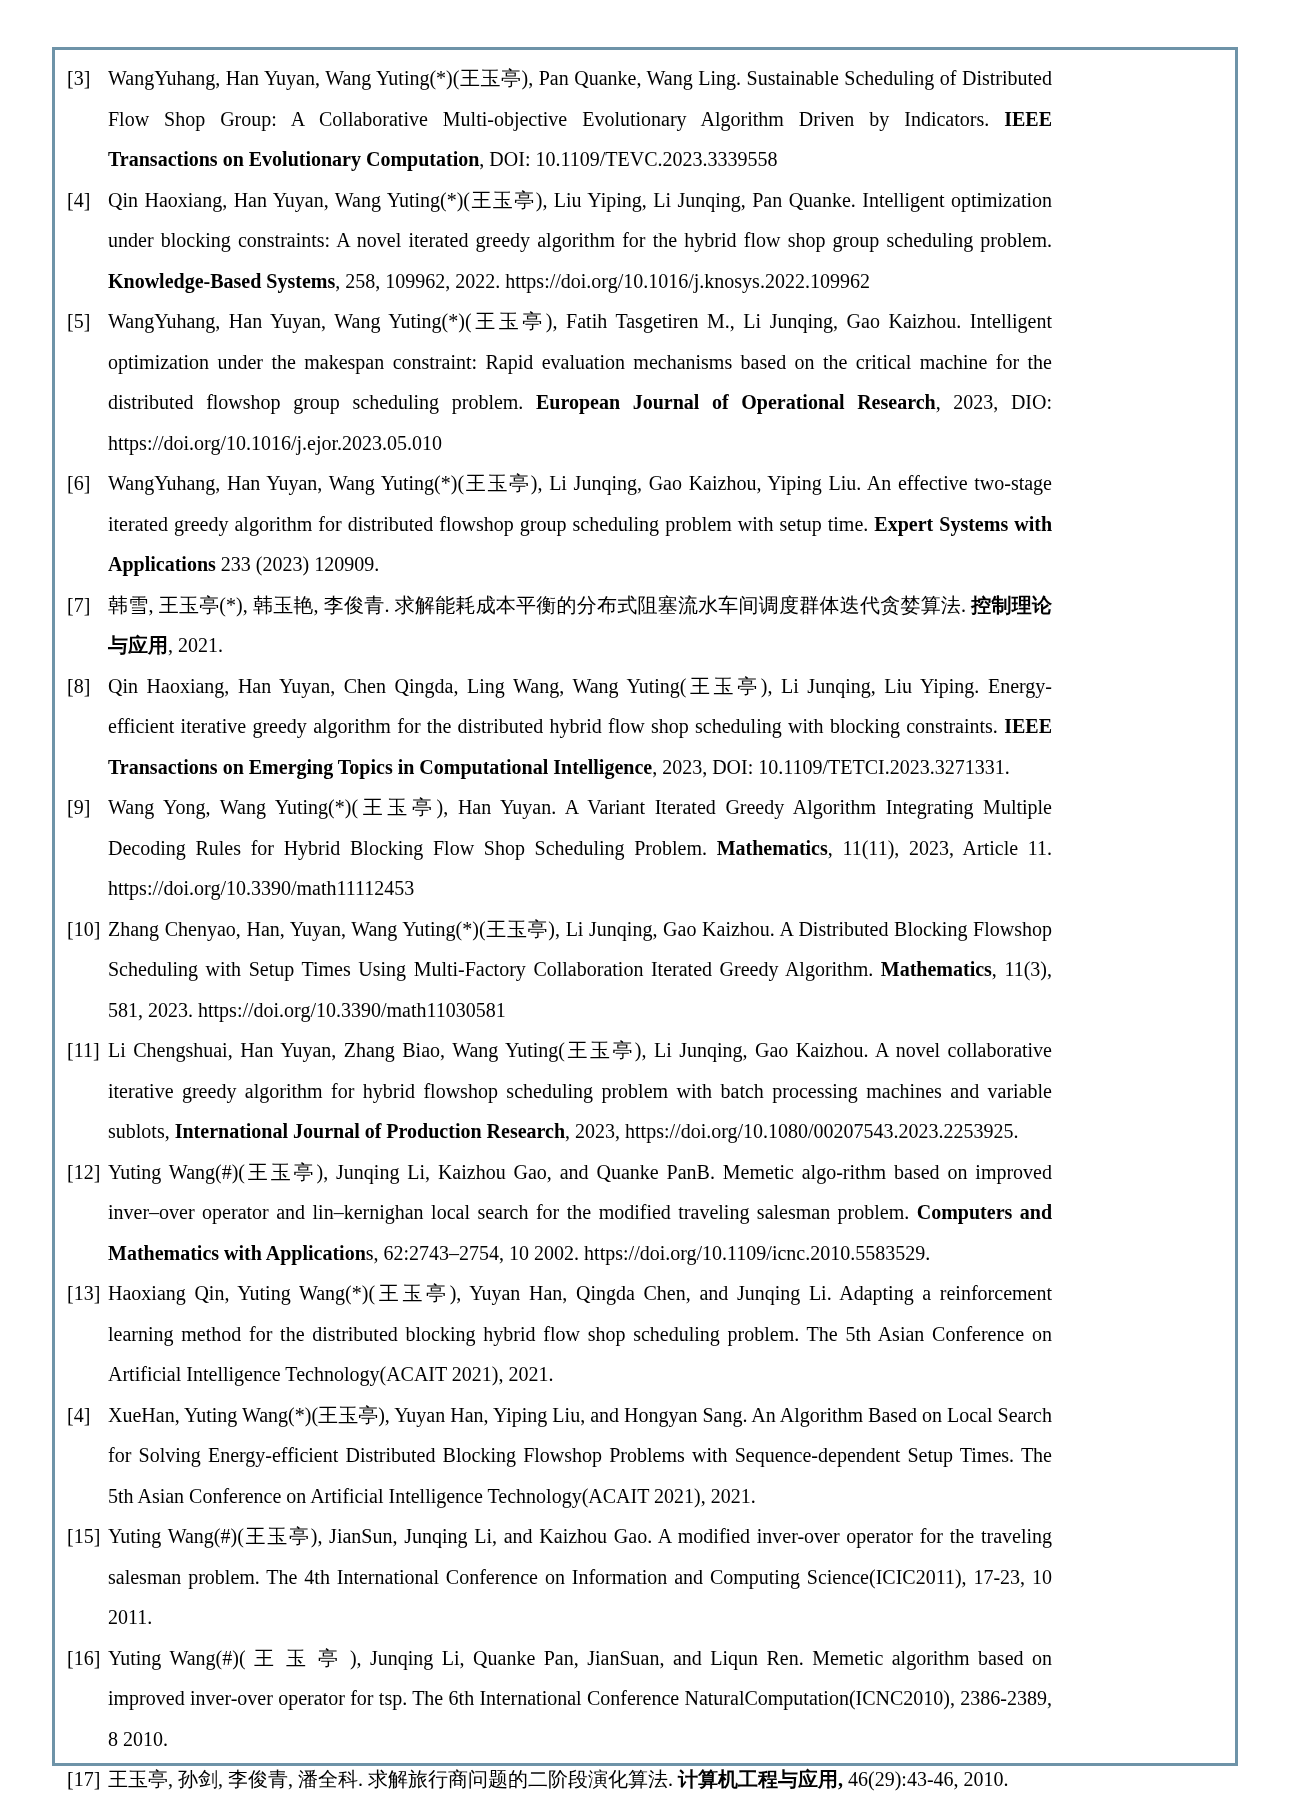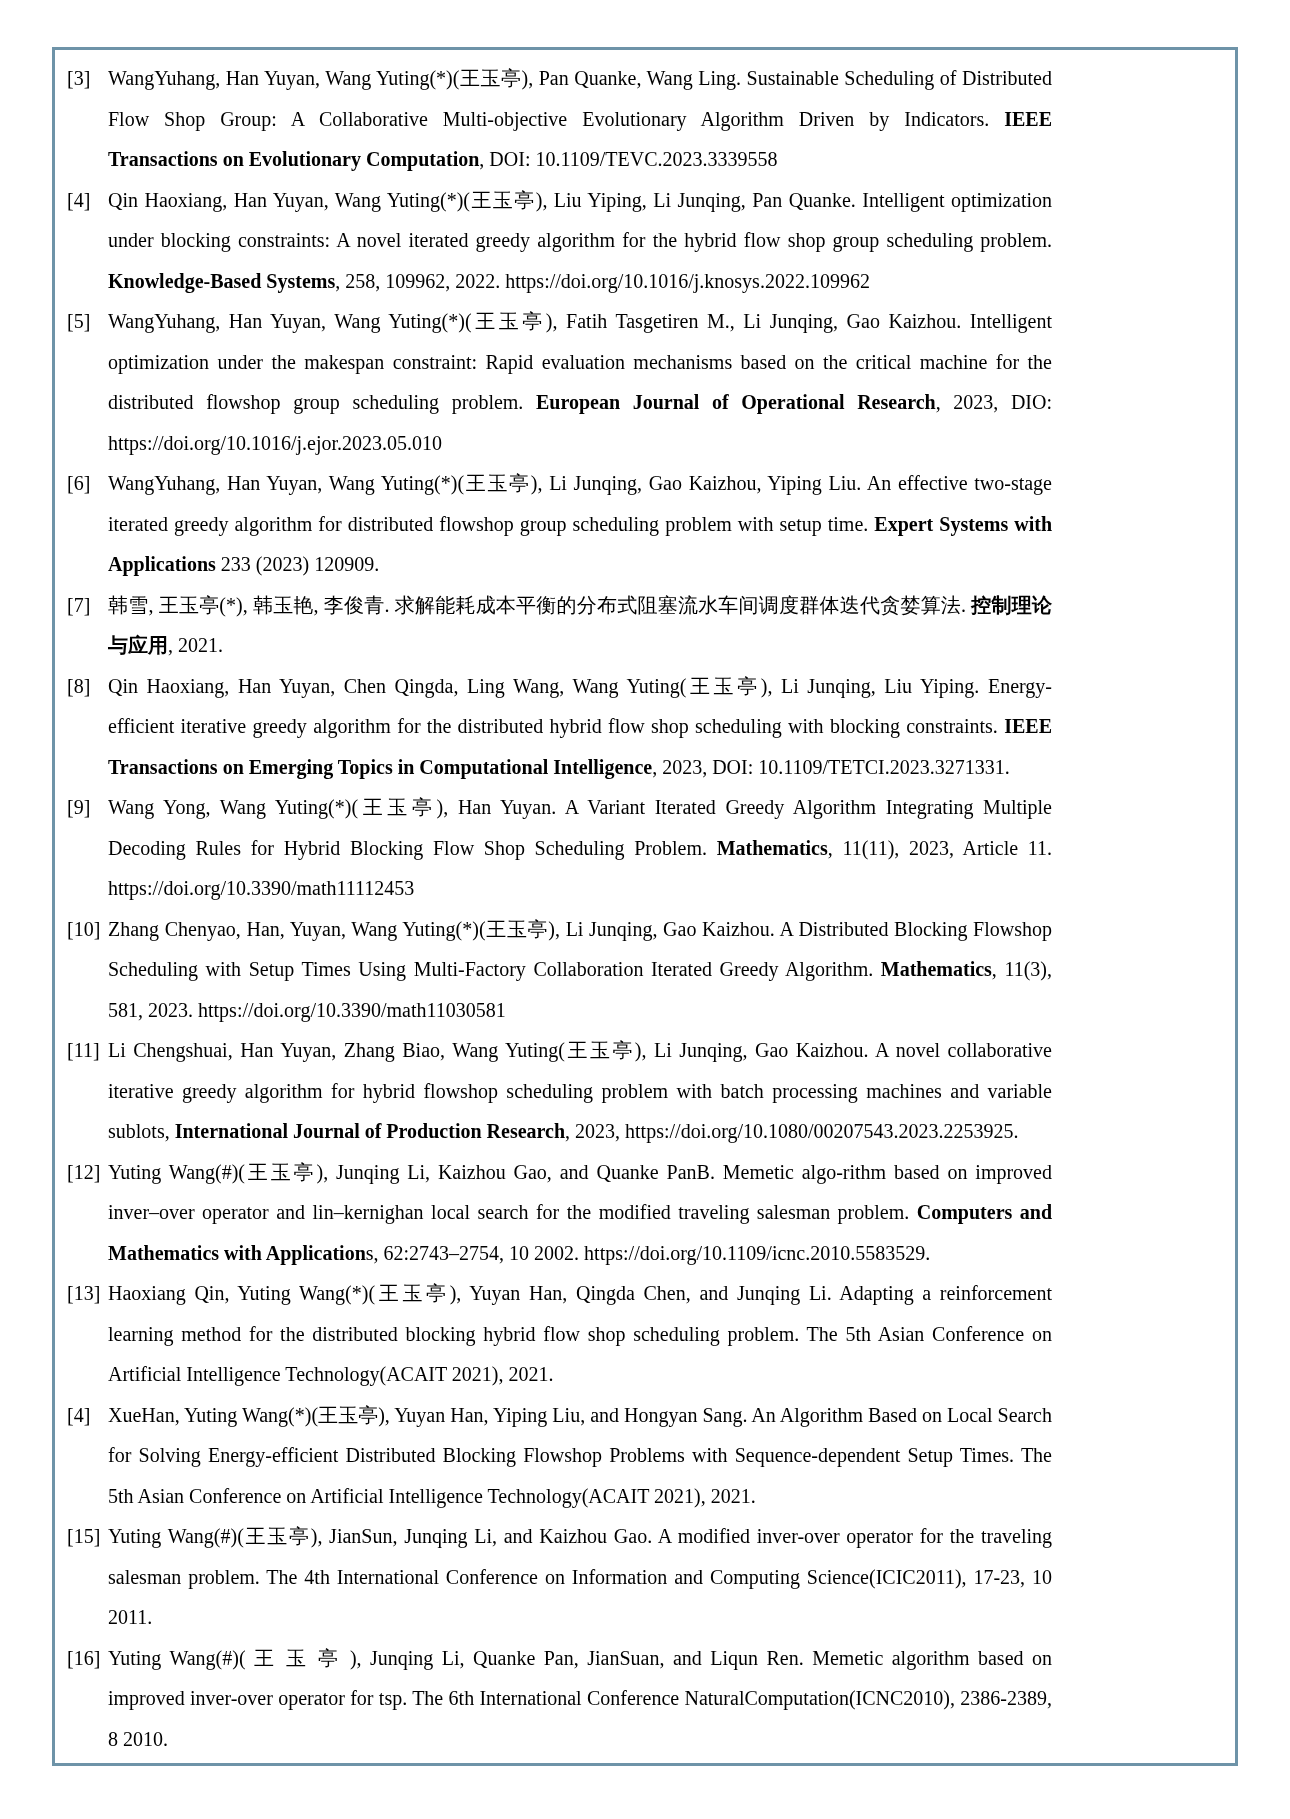--- a/index.html
+++ b/index.html
@@ -104,13 +104,17 @@
       <div class="ref-text"><span>XueHan, Yuting Wang(*)(王玉亭), Yuyan Han, Yiping Liu, and Hongyan Sang. An Algorithm Based on Local Search for Solving Energy-efficient Distributed Blocking Flowshop Problems with Sequence-dependent Setup Times. The 5th Asian Conference on Artificial Intelligence Technology(ACAIT 2021), 2021.</span></div>
     </div>
     <div class="ref">
       <span class="ref-num">[15]</span>
       <div class="ref-text"><span>Yuting Wang(#)(王玉亭), JianSun, Junqing Li, and Kaizhou Gao. A modified inver-over operator for the traveling salesman problem. The 4th International Conference on Information and Computing Science(ICIC2011), 17-23, 10 2011.</span></div>
     </div>
     <div class="ref">
       <span class="ref-num">[16]</span>
       <div class="ref-text"><span>Yuting Wang(#)( 王 玉 亭 ), Junqing Li, Quanke Pan, JianSuan, and Liqun Ren. Memetic algorithm based on improved inver-over operator for tsp. The 6th International Conference NaturalComputation(ICNC2010), 2386-2389, 8 2010.</span></div>
     </div>
+    <div class="ref">
+      <span class="ref-num">[17]</span>
+      <div class="ref-text"><span>王玉亭, 孙剑, 李俊青, 潘全科. 求解旅行商问题的二阶段演化算法. </span><b>计算机工程与应用,</b><span> 46(29):43-46, 2010.</span></div>
+    </div>
   </div>
 
 </body></html>

